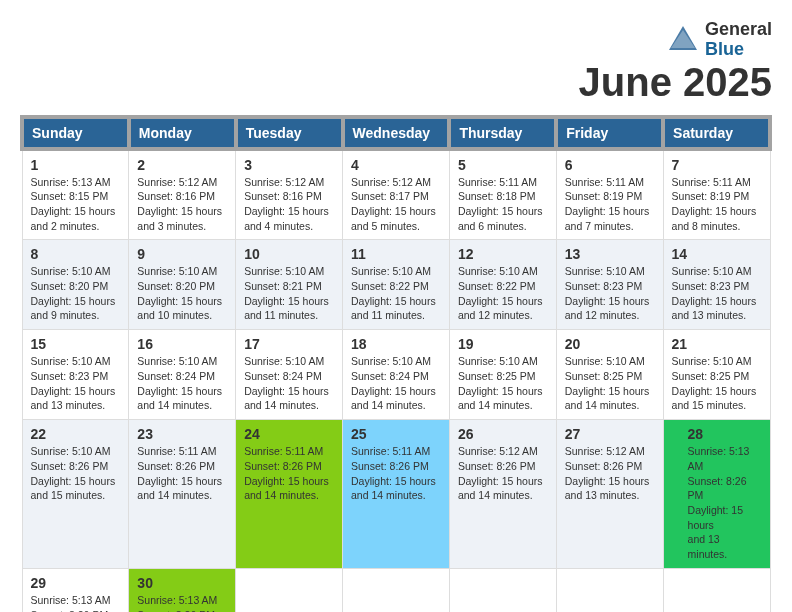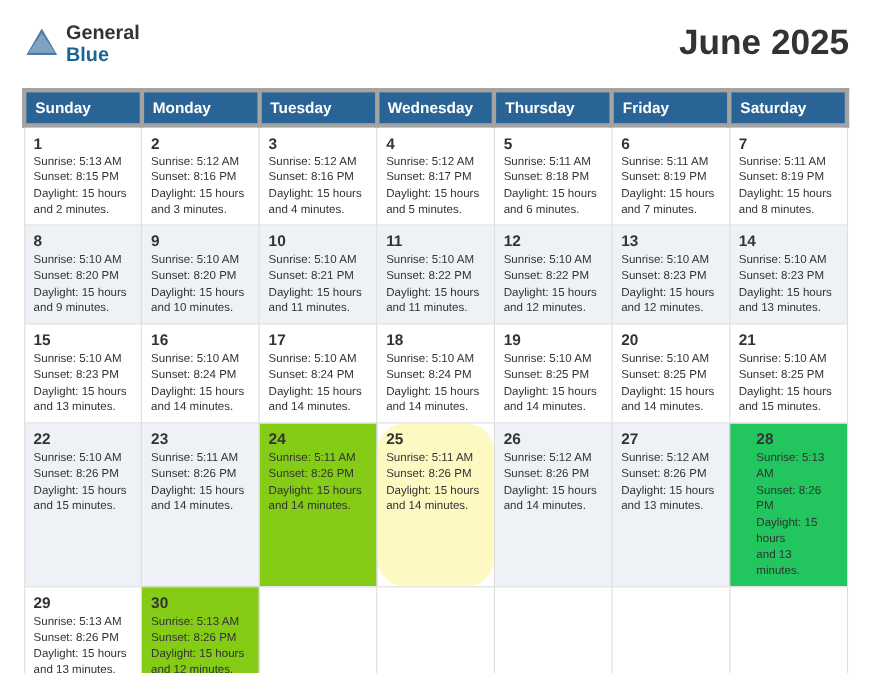--- a/index.html
+++ b/index.html
@@ -6,22 +6,23 @@
     body {
       font-family: Arial, sans-serif;
       background: #fff;
       width: 792px;
       min-height: 612px;
       padding: 20px;
     }
     .header-area {
       display: flex;
       justify-content: space-between;
-      align-items: flex-start;
-      margin-bottom: 20px;
+      align-items: flex-end;
+      margin-bottom: 10px;
+      flex-direction: column;
     }
     .logo {
       display: flex;
       align-items: center;
     }
     .logo-text {
       display: flex;
       flex-direction: column;
       line-height: 1.1;
     }
@@ -37,21 +38,21 @@
     }
     .logo-icon {
       width: 36px;
       height: 36px;
       margin-right: 4px;
     }
     .title-area {
       text-align: right;
     }
     .month-title {
-      font-size: 32px;
+      font-size: 40px;
       font-weight: bold;
       color: #333;
     }
     .location-title {
       font-size: 15px;
       color: #555;
     }
     .calendar {
       width: 100%;
       border-collapse: collapse;
@@ -221,21 +222,21 @@
           <div class="day-info">Sunrise: 5:10 AM<br>Sunset: 8:26 PM<br>Daylight: 15 hours<br>and 15 minutes.</div>
         </td>
         <td style="background: rgb(238, 242, 247);">
           <span class="day-number">23</span>
           <div class="day-info">Sunrise: 5:11 AM<br>Sunset: 8:26 PM<br>Daylight: 15 hours<br>and 14 minutes.</div>
         </td>
         <td style="background: #84cc16;">
           <span class="day-number">24</span>
           <div class="day-info">Sunrise: 5:11 AM<br>Sunset: 8:26 PM<br>Daylight: 15 hours<br>and 14 minutes.</div>
         </td>
-        <td style="background: #fef9c3; border-radius: 25px;">
+        <td style="background: #7dd3fc;">
           <span class="day-number">25</span>
           <div class="day-info">Sunrise: 5:11 AM<br>Sunset: 8:26 PM<br>Daylight: 15 hours<br>and 14 minutes.</div>
         </td>
         <td style="background: rgb(238, 242, 247);">
           <span class="day-number">26</span>
           <div class="day-info">Sunrise: 5:12 AM<br>Sunset: 8:26 PM<br>Daylight: 15 hours<br>and 14 minutes.</div>
         </td>
         <td style="background: rgb(238, 242, 247);">
           <span class="day-number">27</span>
           <div class="day-info">Sunrise: 5:12 AM<br>Sunset: 8:26 PM<br>Daylight: 15 hours<br>and 13 minutes.</div>

